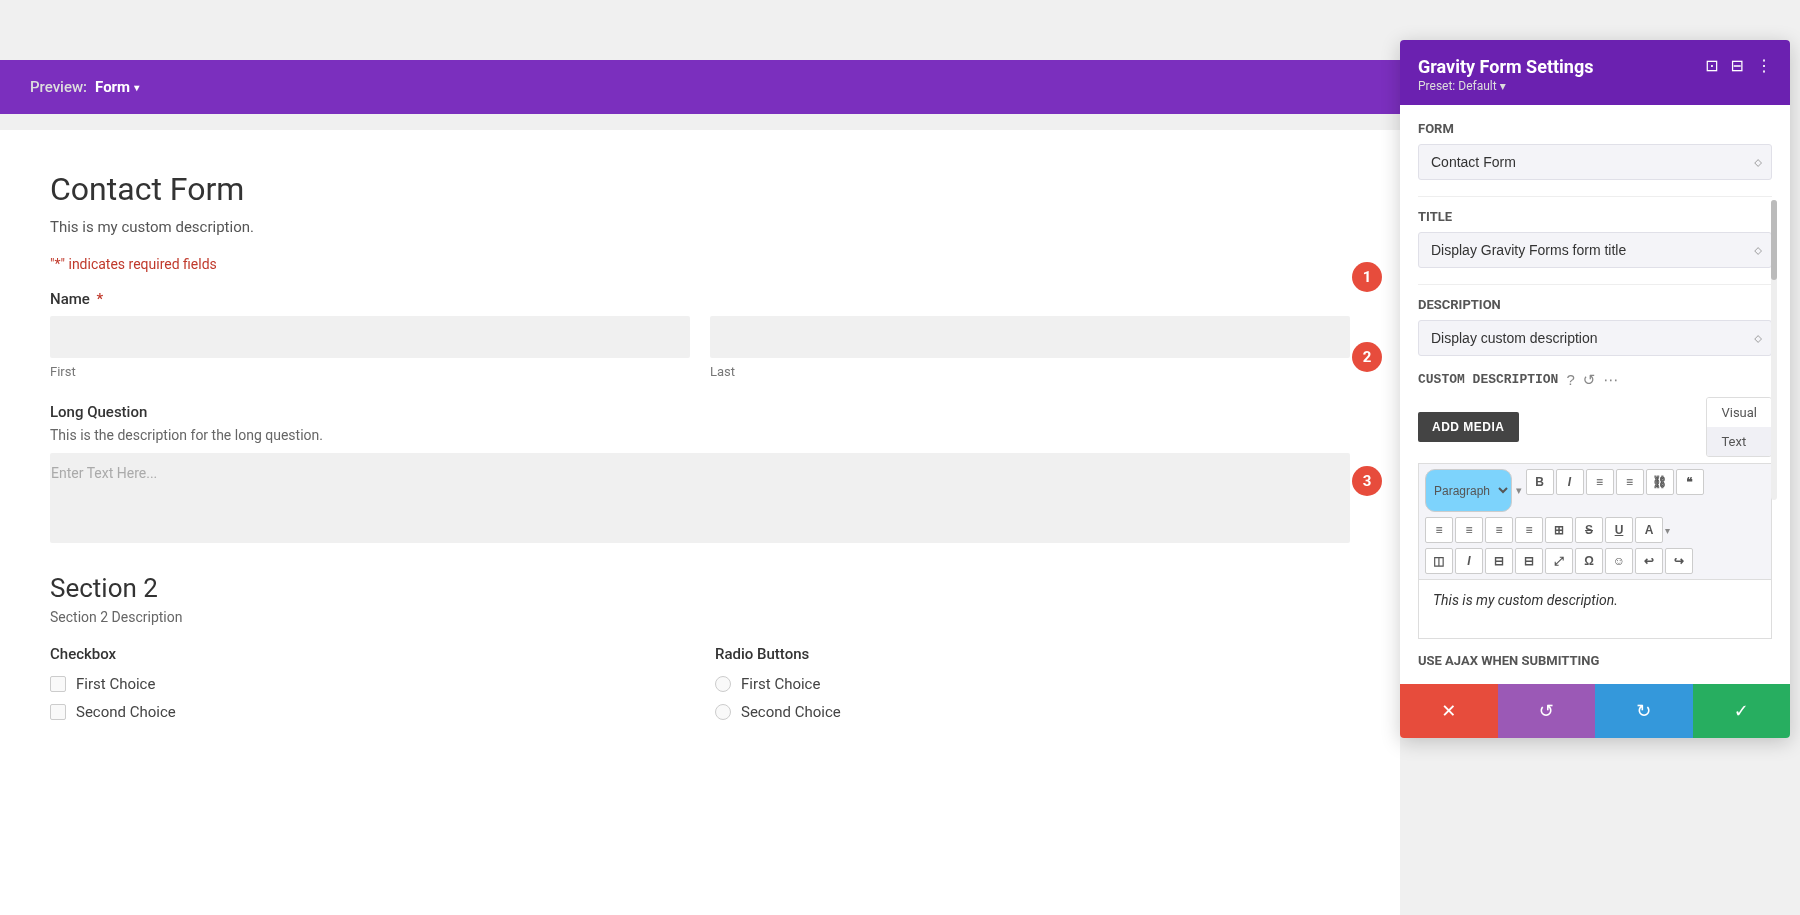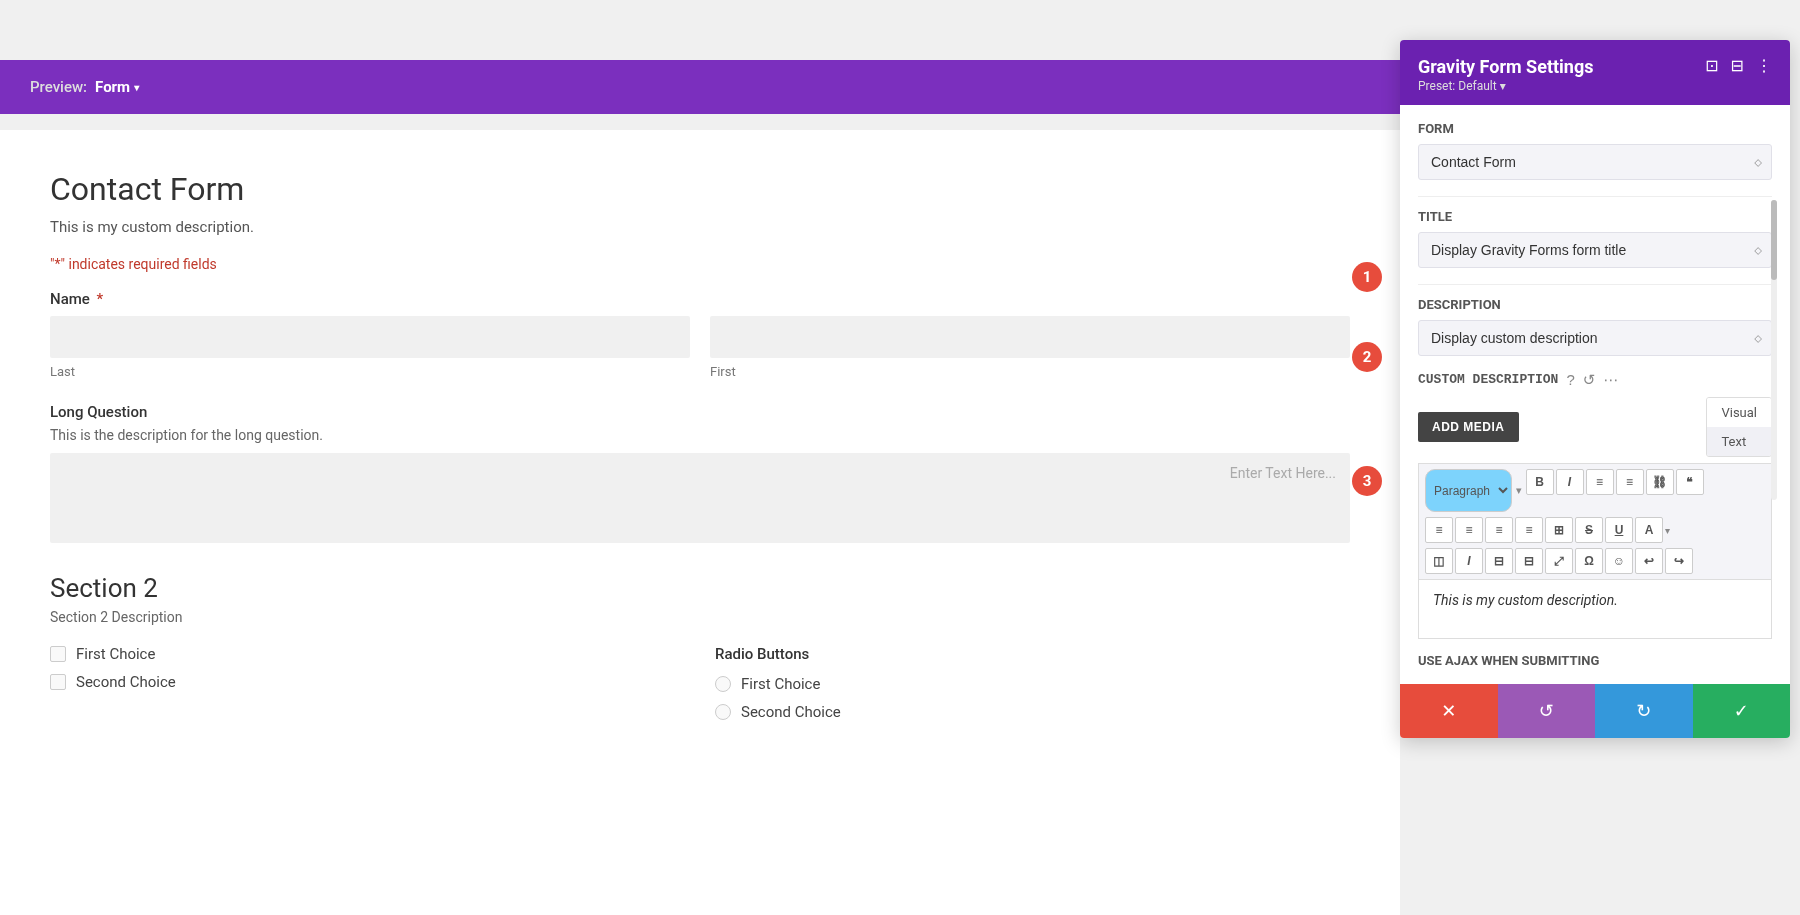--- a/index.html
+++ b/index.html
@@ -135,25 +135,24 @@
       margin-bottom: 10px;
     }
     .textarea-placeholder {
       width: 100%;
       height: 90px;
       background: #f0f0f0;
       border: none;
       border-radius: 2px;
       display: flex;
       align-items: flex-start;
-      padding: 12px 14px;
+      padding: 12px 1px;
       font-size: 14px;
       color: #aaa;
       margin-bottom: 30px;
-      justify-content: flex-end;
     }
 
     .two-col {
       display: flex;
       gap: 30px;
     }
     .col {
       flex: 1;
     }
     .col-label {
@@ -500,35 +499,36 @@
 
   <div class="field-label">
     <span>Name</span>
     <span class="required-star">*</span>
   </div>
   <div class="name-row">
     <div class="name-input"></div>
     <div class="name-input"></div>
   </div>
   <div class="name-sub-labels">
+    <div class="name-sub-label">First</div>
     <div class="name-sub-label">Last</div>
-    <div class="name-sub-label">First</div>
   </div>
 
   <div class="long-question-label">Long Question</div>
   <div class="long-question-desc">This is the description for the long question.</div>
   <div class="textarea-placeholder">
     <span>Enter Text Here...</span>
   </div>
 
   <h2 class="section-heading">Section 2</h2>
   <p class="section-desc">Section 2 Description</p>
 
   <div class="two-col">
     <div class="col">
+      <div class="col-label">Checkbox</div>
       <div class="choice-item">
         <div class="checkbox-box"></div>
         <span>First Choice</span>
       </div>
       <div class="choice-item">
         <div class="checkbox-box"></div>
         <span>Second Choice</span>
       </div>
     </div>
     <div class="col">

